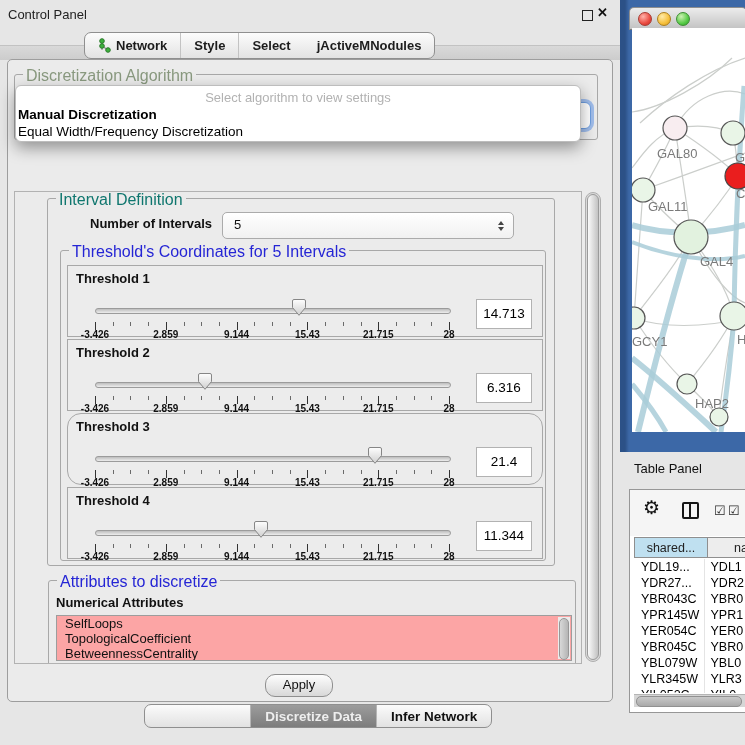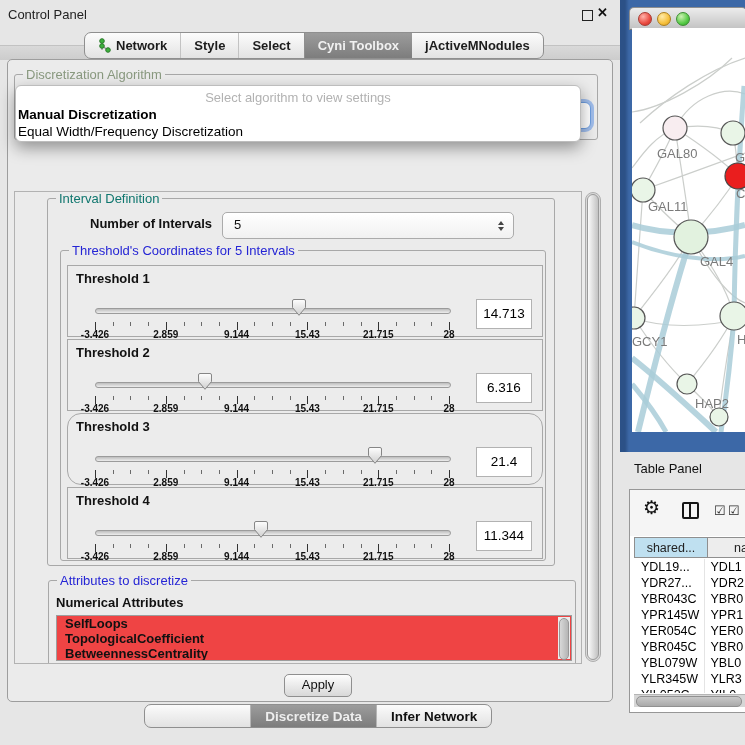--- a/index.html
+++ b/index.html
@@ -16,21 +16,21 @@
   .tabbar{left:84px;top:32px;height:25px;display:flex;align-items:stretch;border:1px solid #8f8f8f;border-radius:7px;overflow:hidden;background:linear-gradient(#fcfcfc,#e3e3e3);}
   .tab{display:flex;align-items:center;gap:5px;padding:0 13px;font-weight:bold;font-size:13px;color:#1c1c1c;border-left:1px solid #c3c3c3;}
   .tab:first-child{border-left:none;}
   .tab.active{background:linear-gradient(#9c9c9c,#7d7d7d);color:#f1f1f1;border-left:1px solid #8f8f8f;}
   .tab.after-active{border-left:none;}
 
   .content-panel{left:7px;top:59px;width:604px;height:641px;background:#ebebeb;border:1px solid #9d9d9d;border-radius:5px;}
 
   
   .group{position:absolute;border:1px solid #a8a8a8;border-radius:3px;}
-  .legend{position:absolute;top:-8px;left:8px;background:#ebebeb;padding:0 3px;font-size:13px;white-space:nowrap;}
+  .legend{position:absolute;top:-8px;left:8px;background:#ebebeb;padding:0 3px;font-size:16px;white-space:nowrap;}
   .legend.green{color:#0f766e;}
   .legend.blue{color:#2525d5;}
   .legend.plain{color:#2a2a2a;}
   .legend.dim{color:#89997f;}
 
   
   .combo{position:absolute;background:linear-gradient(#ffffff,#f1f1f1);border:1px solid #ababab;border-radius:5px;
     box-shadow:inset 0 1px 0 #fff;line-height:23px;padding-left:11px;font-size:13px;color:#111;overflow:hidden;}
   .spinner{position:absolute;right:9px;top:50%;transform:translateY(-50%);display:flex;flex-direction:column;gap:2px;}
   .spinner i{display:block;width:0;height:0;border-left:3.5px solid transparent;border-right:3.5px solid transparent;}
@@ -60,27 +60,27 @@
   .tick{position:absolute;top:0;width:1px;height:4px;background:#6a6a6a;}
   .tick.major{height:8px;background:#333;}
   .ticklabels{position:absolute;left:27px;top:63px;width:354px;height:11px;}
   .ticklabels span{position:absolute;transform:translateX(-50%);font-size:10px;font-weight:bold;color:#111;white-space:nowrap;}
   .valuebox{position:absolute;left:408px;top:33px;width:54px;height:28px;background:#fff;border:1px solid #b2b2b2;
     text-align:center;line-height:28px;font-size:13.5px;color:#000;}
 
   .bold-label{position:absolute;font-weight:bold;font-size:13px;color:#111;}
 
   
-  .listbox{position:absolute;background:#ef4444;border:1px solid #9d9d9d;overflow:hidden;font-weight:bold;}
+  .listbox{position:absolute;background:#fca5a5;border:1px solid #9d9d9d;overflow:hidden;}
   .listitem{height:15px;line-height:15px;padding-left:8px;font-size:13px;color:#111;white-space:nowrap;}
   .list-vscroll{position:absolute;right:1px;top:1px;width:12px;bottom:1px;background:#ececec;}
   .list-vscroll .thumb{position:absolute;left:1px;top:1px;right:1px;height:95%;background:linear-gradient(90deg,#d8d8d8,#b5b5b5);border:1px solid #979797;border-radius:6px;}
 
-  .apply-btn{position:absolute;left:276px;top:614px;width:66px;height:21px;background:linear-gradient(#fdfdfd,#d8d8d8);
-    border:1px solid #8f8f8f;border-radius:5px;text-align:center;line-height:20px;font-size:13px;color:#111;}
+  .apply-btn{position:absolute;left:257px;top:614px;width:66px;height:21px;background:linear-gradient(#fdfdfd,#d8d8d8);
+    border:1px solid #8f8f8f;border-radius:10px;text-align:center;line-height:20px;font-size:13px;color:#111;}
 
   .bottom-tabbar{left:144px;top:704px;height:22px;display:flex;border:1px solid #8f8f8f;border-radius:7px;overflow:hidden;background:linear-gradient(#fbfbfb,#e2e2e2);}
   .btab{display:flex;align-items:center;padding:0 14px;font-weight:bold;font-size:13.5px;color:#111;border-left:1px solid #b5b5b5;}
   .btab:first-child{border-left:none;margin-top:27px;}
   .btab.active{background:linear-gradient(#9c9c9c,#7d7d7d);color:#eeeeee;}
 
   
   .blue-area{left:620px;top:0;width:125px;height:452px;background:linear-gradient(90deg,#2c5187 0px,#2c5187 5px,#3c68a7 9px,#3c68a7 100%);}
   .mac-titlebar{left:629px;top:7px;width:116px;height:21px;background:linear-gradient(#ececec,#c2c2c2);border:1px solid #8e8e8e;border-bottom-color:#777;border-radius:5px 5px 0 0;}
   .light{position:absolute;top:4px;width:12px;height:12px;border-radius:50%;}
@@ -146,23 +146,20 @@
         <circle cx="4" cy="8" r="2.3" fill="#3db13d" stroke="#2c7a2c"></circle>
         <circle cx="10" cy="12" r="2.3" fill="#3db13d" stroke="#2c7a2c"></circle>
       </svg>
       <span>Network</span>
     </div>
     <div class="tab">
         <span>Style</span>
       </div>
     <div class="tab">
         <span>Select</span>
-      </div>
-    <div class="tab active">
-        <span>Cyni Toolbox</span>
       </div>
     <div class="tab after-active">
         <span>jActiveMNodules</span>
       </div>
   </div>
 
   <div class="abs content-panel">
 
     <div class="group" style="left:6px;top:14px;width:582px;height:64px;">
       <div class="legend dim">Discretization Algorithm</div>

